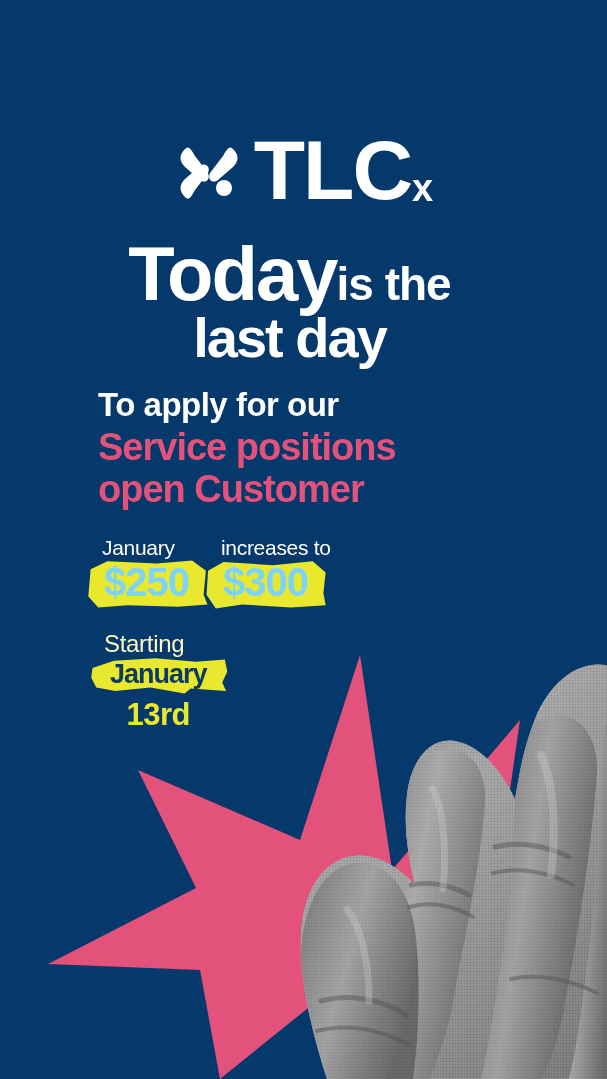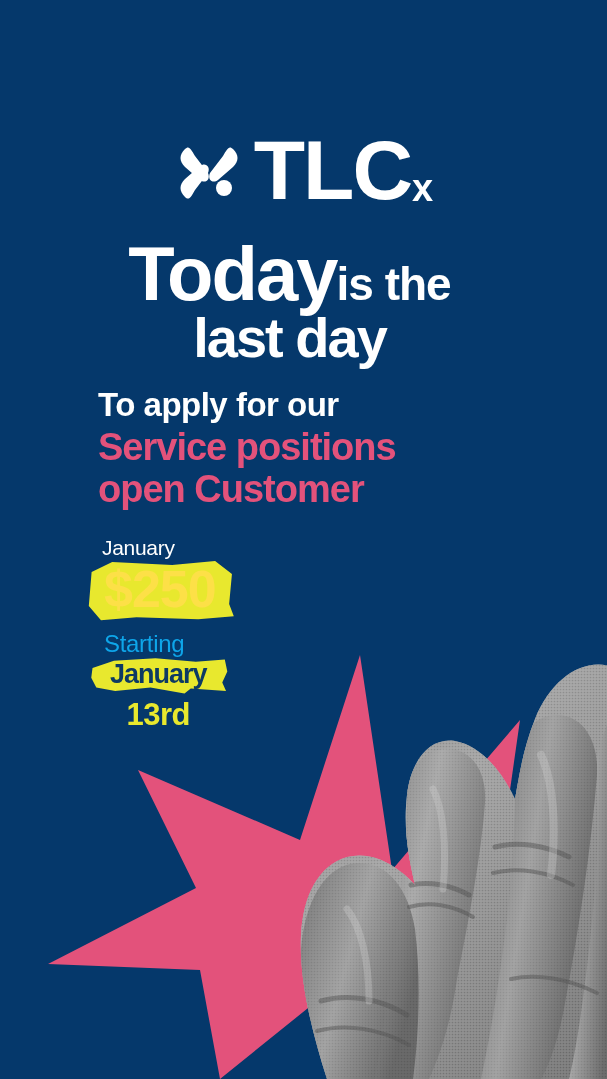--- a/index.html
+++ b/index.html
@@ -148,38 +148,38 @@
     left: -10px;
     top: -3px;
     width: calc(100% + 22px);
     height: calc(100% + 8px);
     z-index: 0;
   }
   .hl-text {
     position: relative;
     z-index: 1;
     display: block;
-    color: #fde047;
-    font-weight: 700;
-    font-size: 52px;
+    color: #7dd3fc;
+    font-weight: 700;
+    font-size: 40px;
     letter-spacing: -1px;
     line-height: 1.08;
     padding: 0 8px;
   }
 
   
   .start-block {
     position: absolute;
     left: 100px;
     top: 630px;
     z-index: 5;
     text-align: center;
   }
   .start-caption {
-    color: #0ea5e9;
+    color: #fef9c3;
     font-size: 24px;
     font-weight: 400;
     letter-spacing: -0.3px;
     text-align: left;
     padding-left: 4px;
     margin-bottom: 2px;
   }
   .month-text {
     position: relative;
     z-index: 1;
@@ -335,20 +335,29 @@
       <div class="salary-item">
         <div class="salary-caption">January</div>
         <span class="hl-wrap">
           <svg class="hl" viewBox="0 0 160 64" preserveAspectRatio="none" aria-hidden="true">
             <polygon fill="#e8e82e" points="6,14 28,4 92,7 138,3 156,16 153,46 158,58 120,61 54,59 16,62 3,48"></polygon>
           </svg>
           <span class="hl-text">$250</span>
         </span>
       </div>
 
+      <div class="salary-item">
+        <div class="salary-caption">increases to</div>
+        <span class="hl-wrap">
+          <svg class="hl" viewBox="0 0 160 64" preserveAspectRatio="none" aria-hidden="true">
+            <polygon fill="#e8e82e" points="4,16 24,5 88,9 140,4 157,18 154,44 157,59 112,62 48,58 14,63 2,46"></polygon>
+          </svg>
+          <span class="hl-text">$300</span>
+        </span>
+      </div>
 
     </div>
   </div>
 
   <div class="start-block">
     <div class="start-caption">Starting</div>
     <span class="hl-wrap">
       <svg class="hl" viewBox="0 0 220 62" preserveAspectRatio="none" aria-hidden="true">
         <polygon fill="#e8e82e" points="4,18 38,6 104,2 168,8 214,4 218,24 210,42 216,56 160,52 150,60 96,50 40,56 10,50 2,34"></polygon>
       </svg>

